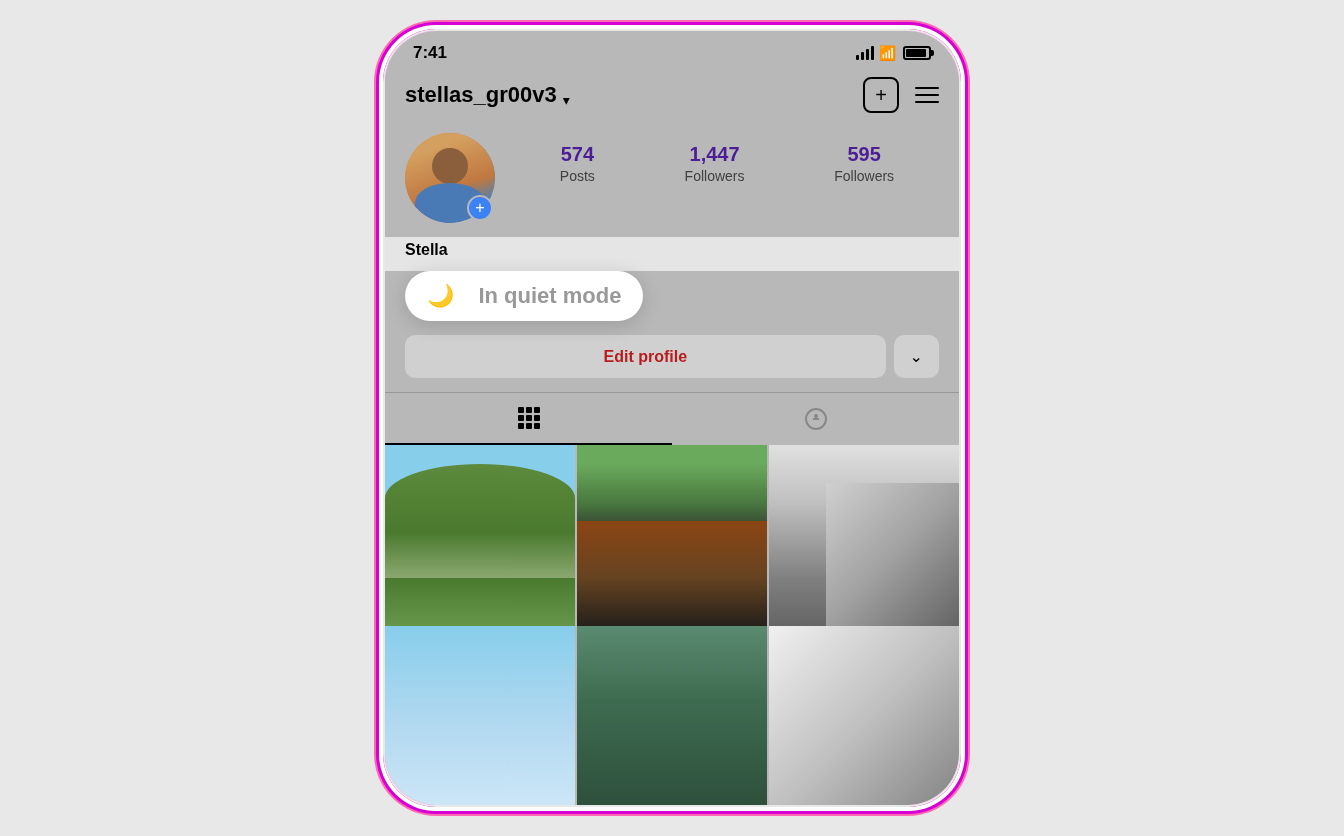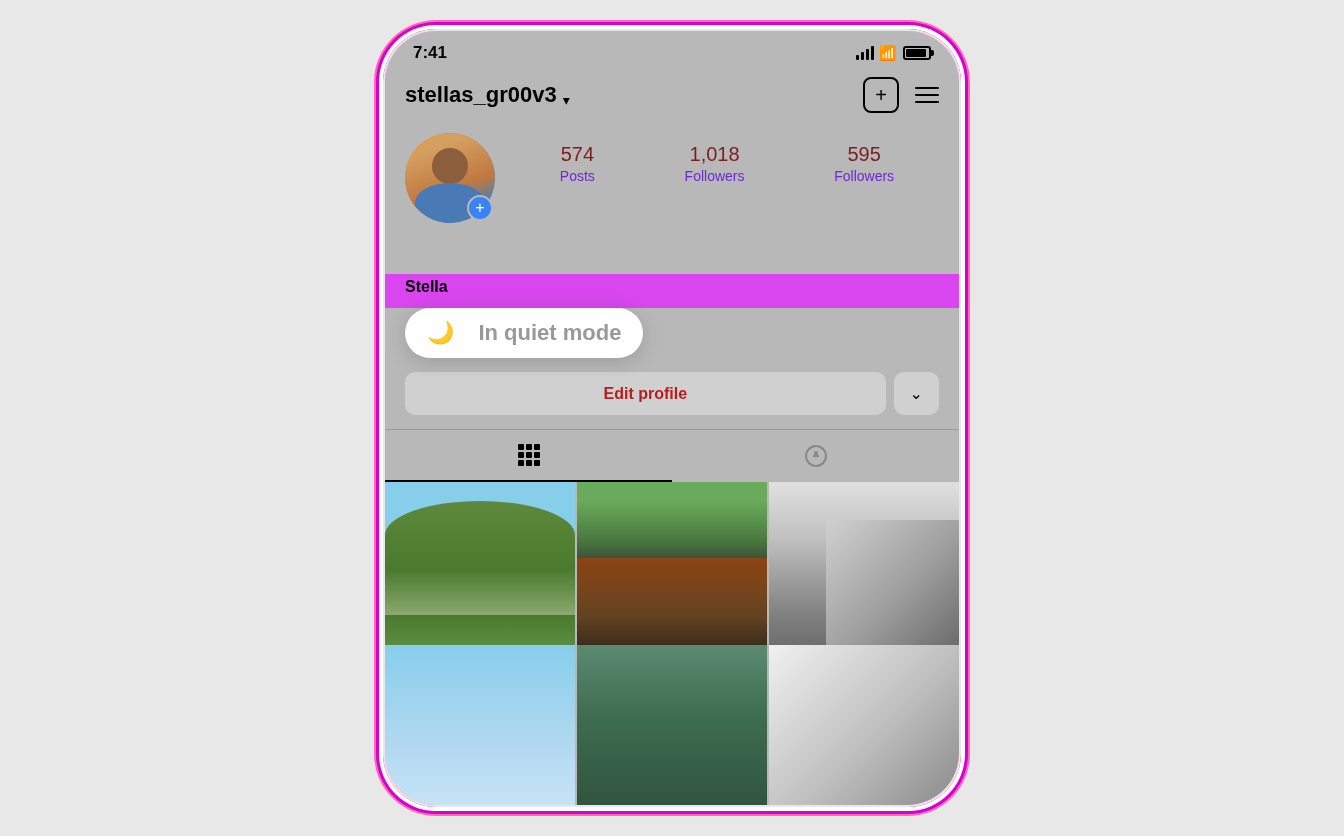--- a/index.html
+++ b/index.html
@@ -265,35 +265,34 @@
 
     .stat-item {
       display: flex;
       flex-direction: column;
       align-items: center;
       gap: 2px;
     }
 
     .stat-number {
       font-size: 20px;
-      font-weight: 400;
-      color: #7f1d1d;
+      font-weight: 700;
+      color: #4c1d95;
     }
 
     .stat-label {
       font-size: 14px;
-      color: #6d28d9;
+      color: #404040;
     }
 
     
     .profile-name-area {
-      background: #d946ef;
+      background: #e5e5e5;
       padding: 4px 20px 12px;
       flex-shrink: 0;
-      margin-top: 37px;
     }
 
     .display-name {
       font-size: 16px;
       font-weight: 600;
       color: #000;
     }
 
     
     .quiet-mode-container {
@@ -523,21 +522,21 @@
           <div class="avatar-face"></div>
         </div>
         <div class="add-story-btn">+</div>
       </div>
       <div class="stats-container">
         <div class="stat-item">
           <span class="stat-number">574</span>
           <span class="stat-label">Posts</span>
         </div>
         <div class="stat-item">
-          <span class="stat-number">1,018</span>
+          <span class="stat-number">1,447</span>
           <span class="stat-label">Followers</span>
         </div>
         <div class="stat-item">
           <span class="stat-number">595</span>
           <span class="stat-label">Followers</span>
         </div>
       </div>
     </div>
 
     <div class="profile-name-area">

